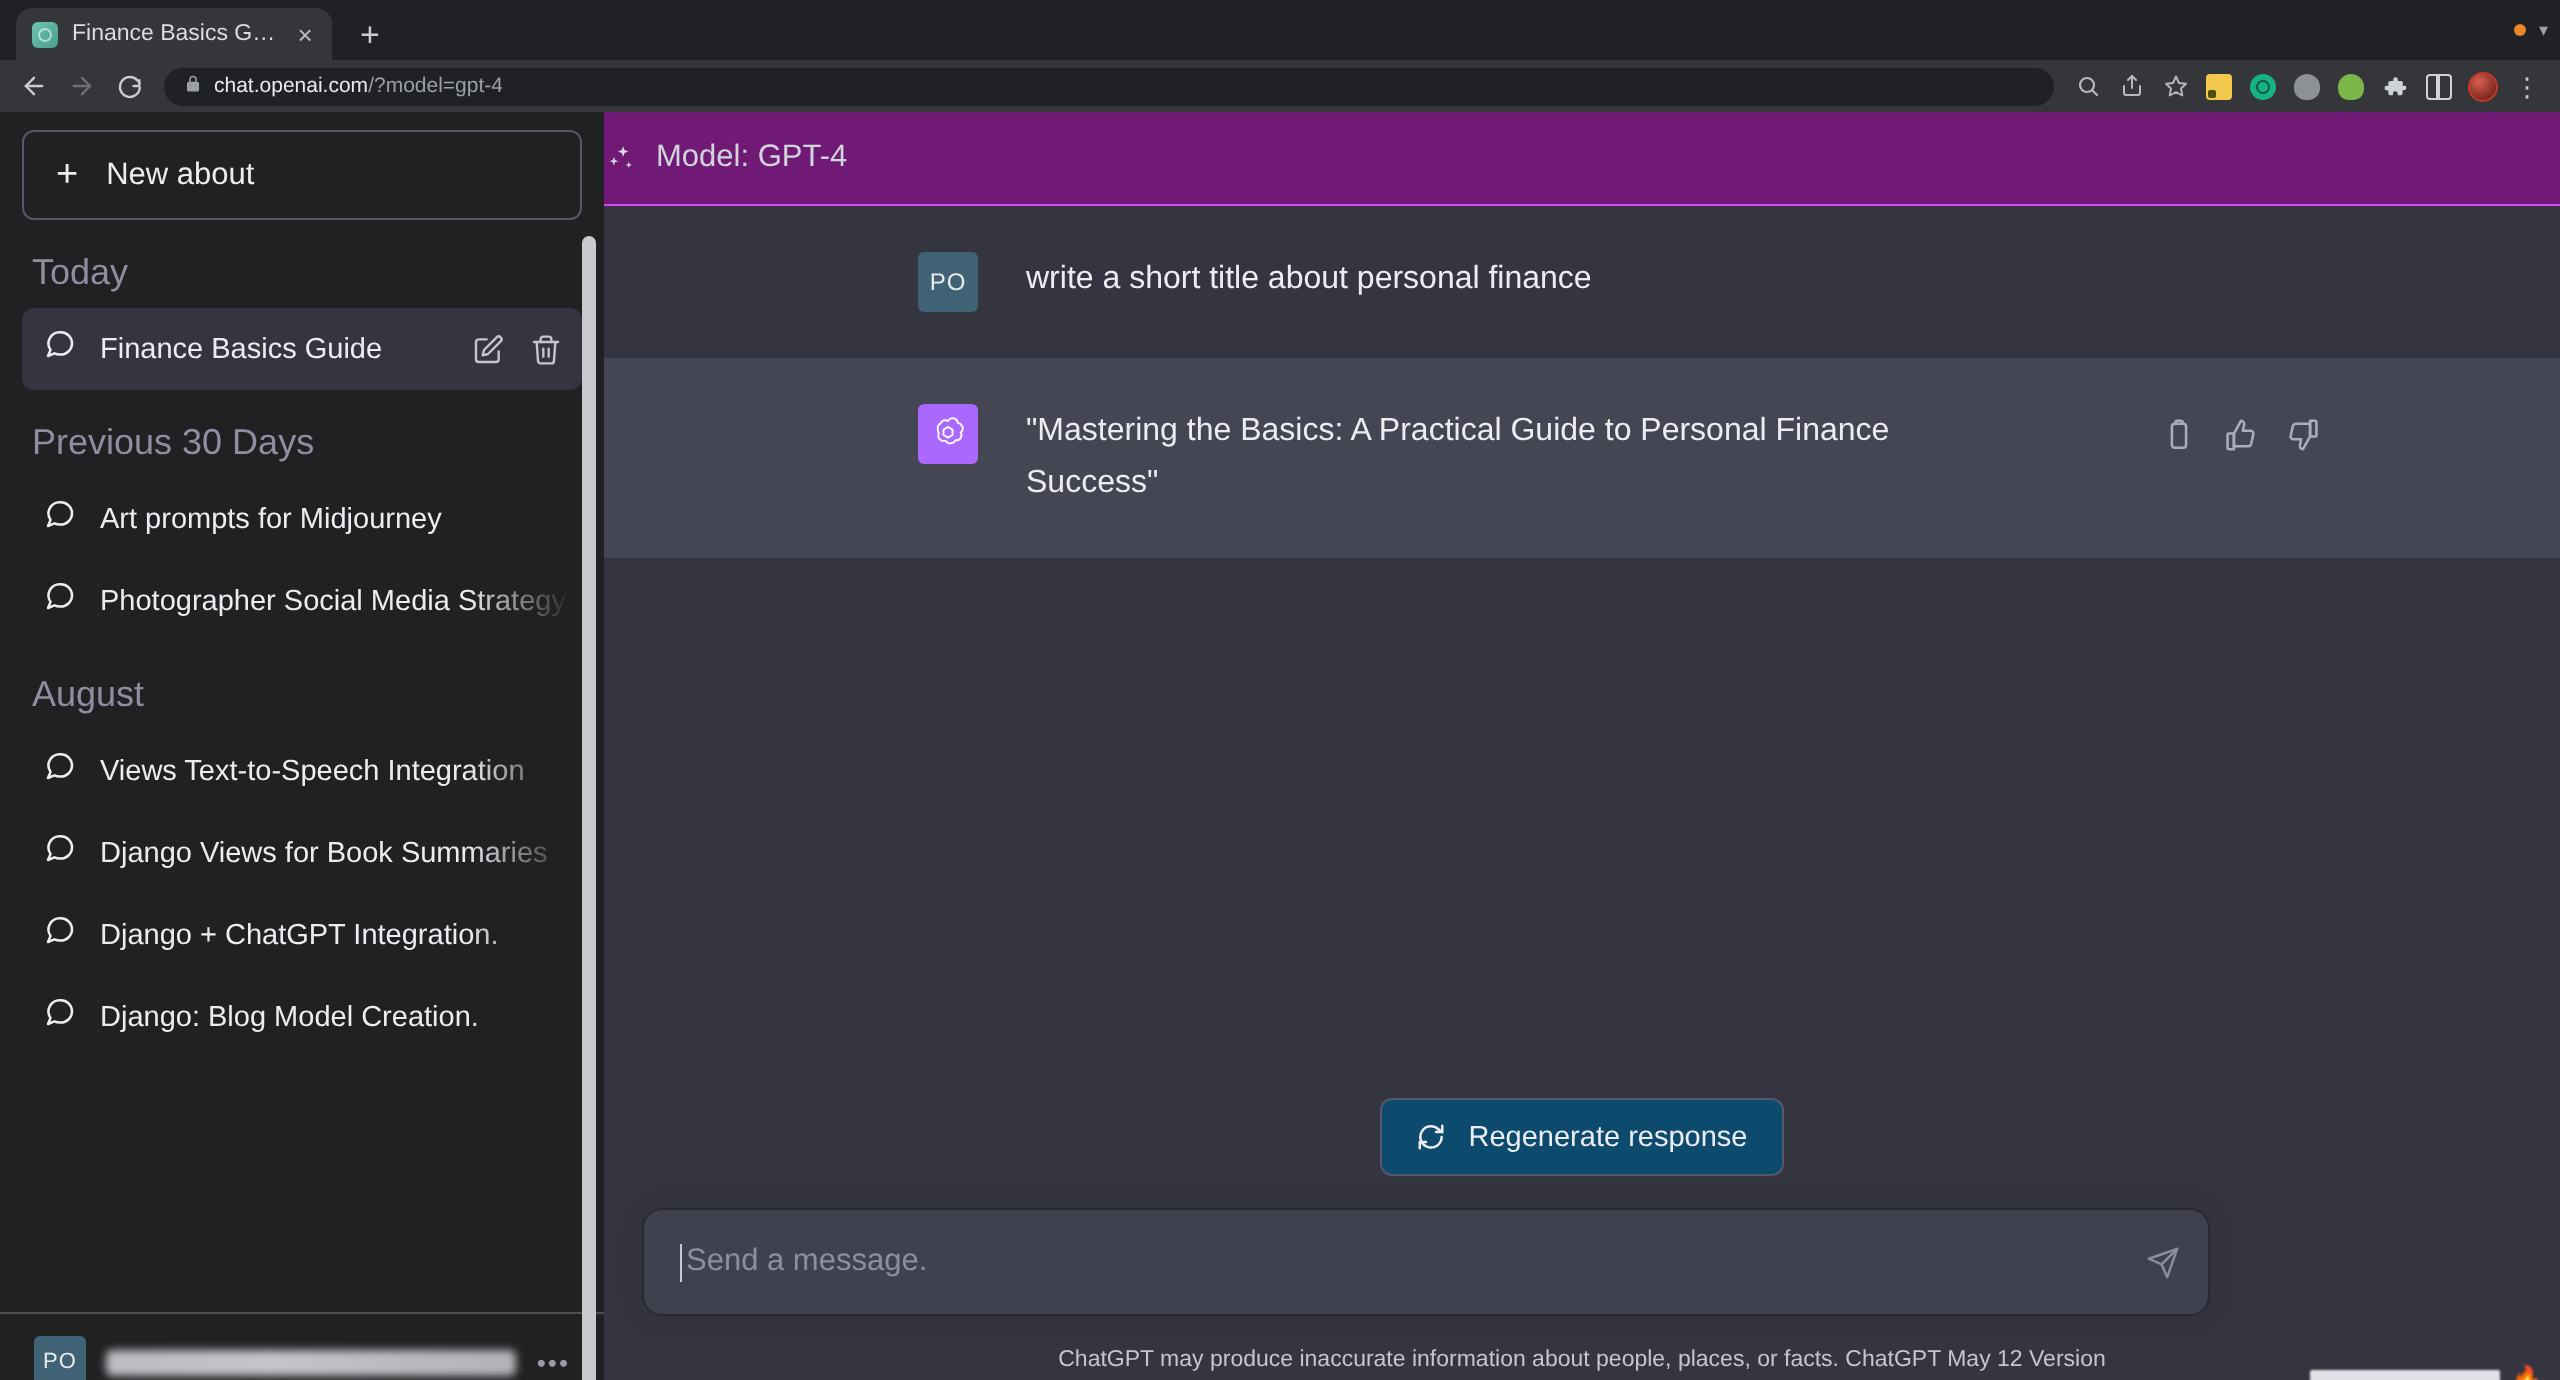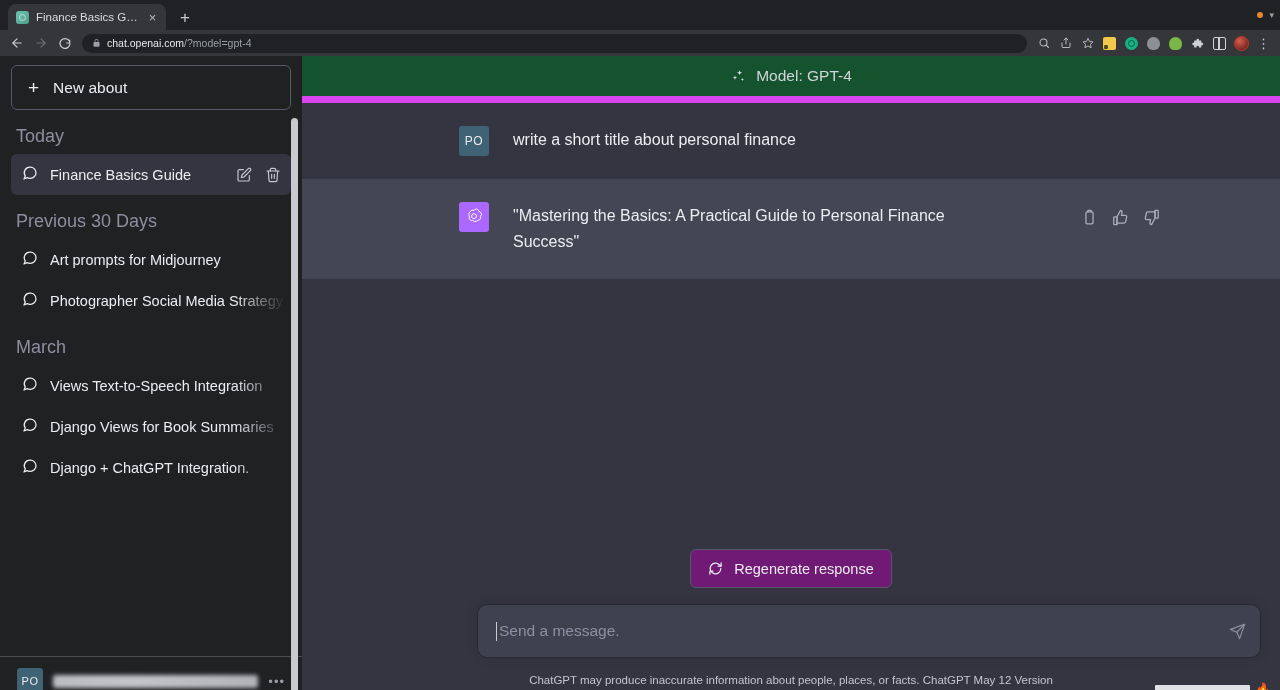--- a/index.html
+++ b/index.html
@@ -149,22 +149,22 @@
     flex: 1; height: 13px; border-radius: 3px;
     background: linear-gradient(90deg,#c9cace 0%,#d2d3d7 40%,#bfc0c5 100%);
     filter: blur(2.2px); opacity: .92;
   }
   .user-dots { color: #9b9ba6; font-size: 13px; line-height: 1; letter-spacing: 1px; }
 
   
   .main { flex: 1; display: flex; flex-direction: column; min-width: 0; position: relative; background: #343541; }
 
   .model-bar {
-    height: 47px; flex: none; display: flex; align-items: center; justify-content: center;
-    gap: 9px; background: #14532d; border-bottom: 7px solid #d946ef;
+    height: 47px; flex: none; display: flex; align-items: center; 
+    gap: 9px; background: #701a75; border-bottom: 1px solid #d946ef;
   }
   .sparkle { color: #d9d9e3; display: flex; }
   .model-text { color: #d1d5db; font-size: 15.5px; }
 
   .thread { flex: none; }
   .msg { display: flex; padding: 23px 0; }
   .msg-inner { display: flex; gap: 24px; width: 100%; padding-left: 157px; padding-right: 100px; }
   .msg.user { background: #343541; }
   .msg.assistant { background: #444654; position: relative; }
   .msg-avatar { width: 30px; height: 30px; border-radius: 3px; flex: none; }
@@ -175,26 +175,26 @@
   .msg-avatar.bot { background: #ab68ff; display: flex; align-items: center; justify-content: center; }
   .msg-body { font-size: 16px; line-height: 1.65; color: #ececf1; max-width: 500px; padding-top: 1px; }
   .msg-actions { position: absolute; right: 120px; top: 30px; display: flex; gap: 14px; }
   .msg-actions .mact { color: #acacbe; display: flex; }
 
   .spacer { flex: 1; min-height: 0; }
 
   .composer-area { flex: none; padding-bottom: 4px; }
   .regen-wrap { display: flex; justify-content: center; margin-bottom: 17px; }
   .regen {
-    height: 39px; border: 1px solid #565869; border-radius: 6px; background: #701a75;
+    height: 39px; border: 1px solid #565869; border-radius: 6px; background: #0c4a6e;
     display: flex; align-items: center; gap: 11px; padding: 16px 17px; color: #ececf1; font-size: 14.5px;
   }
   .regen .ricon { display: flex; color: #ececf1; }
 
-  .input-wrap { display: flex; justify-content: flex-end; padding: 0 20px; }
+  .input-wrap { display: flex; justify-content: flex-start; padding: 0 20px; }
   .input-box {
     width: 782px; height: 52px; background: #40414f; border-radius: 9px;
     box-shadow: 0 0 14px rgba(0,0,0,.12), 0 0 0 1px rgba(32,33,35,.45);
     display: flex; align-items: center; padding: 0 48px 0 18px; position: relative;
   }
   .caret { width: 1px; height: 19px; background: #c8c9d1; position: absolute; left: 18px; }
   .input-ph { color: #8e8ea0; font-size: 15.5px; padding-left: 3px; }
   .send-btn { position: absolute; right: 14px; color: #8e8ea0; display: flex; }
 
   .footnote {
@@ -351,21 +351,21 @@
         </div>
         <div class="hist-item">
           <span class="bubble-icon">
             <svg width="16" height="16" viewBox="0 0 24 24" fill="none" stroke="currentColor" stroke-width="1.9" stroke-linecap="round" stroke-linejoin="round">
                 <path d="M21 11.5a8.4 8.4 0 0 1-9 8.4 9.9 9.9 0 0 1-4.2-.9L3 21l1.9-4.6A8.4 8.4 0 0 1 12 3.2a8.4 8.4 0 0 1 9 8.3z"></path>
               </svg>
           </span>
           <span class="hist-text">Photographer Social Media Strategy</span>
         </div>
 
-        <div class="sec-label">March</div>
+        <div class="sec-label">August</div>
         <div class="hist-item">
           <span class="bubble-icon">
             <svg width="16" height="16" viewBox="0 0 24 24" fill="none" stroke="currentColor" stroke-width="1.9" stroke-linecap="round" stroke-linejoin="round">
                 <path d="M21 11.5a8.4 8.4 0 0 1-9 8.4 9.9 9.9 0 0 1-4.2-.9L3 21l1.9-4.6A8.4 8.4 0 0 1 12 3.2a8.4 8.4 0 0 1 9 8.3z"></path>
               </svg>
           </span>
           <span class="hist-text">Views Text-to-Speech Integration</span>
         </div>
         <div class="hist-item">
           <span class="bubble-icon">
@@ -375,20 +375,28 @@
           </span>
           <span class="hist-text">Django Views for Book Summaries</span>
         </div>
         <div class="hist-item">
           <span class="bubble-icon">
             <svg width="16" height="16" viewBox="0 0 24 24" fill="none" stroke="currentColor" stroke-width="1.9" stroke-linecap="round" stroke-linejoin="round">
                 <path d="M21 11.5a8.4 8.4 0 0 1-9 8.4 9.9 9.9 0 0 1-4.2-.9L3 21l1.9-4.6A8.4 8.4 0 0 1 12 3.2a8.4 8.4 0 0 1 9 8.3z"></path>
               </svg>
           </span>
           <span class="hist-text">Django + ChatGPT Integration.</span>
+        </div>
+        <div class="hist-item">
+          <span class="bubble-icon">
+            <svg width="16" height="16" viewBox="0 0 24 24" fill="none" stroke="currentColor" stroke-width="1.9" stroke-linecap="round" stroke-linejoin="round">
+                <path d="M21 11.5a8.4 8.4 0 0 1-9 8.4 9.9 9.9 0 0 1-4.2-.9L3 21l1.9-4.6A8.4 8.4 0 0 1 12 3.2a8.4 8.4 0 0 1 9 8.3z"></path>
+              </svg>
+          </span>
+          <span class="hist-text">Django: Blog Model Creation.</span>
         </div>
       </div>
 
       <div class="side-scroll"></div>
 
       <div class="side-footer">
         <div class="user-row">
           <div class="user-badge">PO</div>
           <div class="user-name"></div>
           <div class="user-dots">•••</div>

